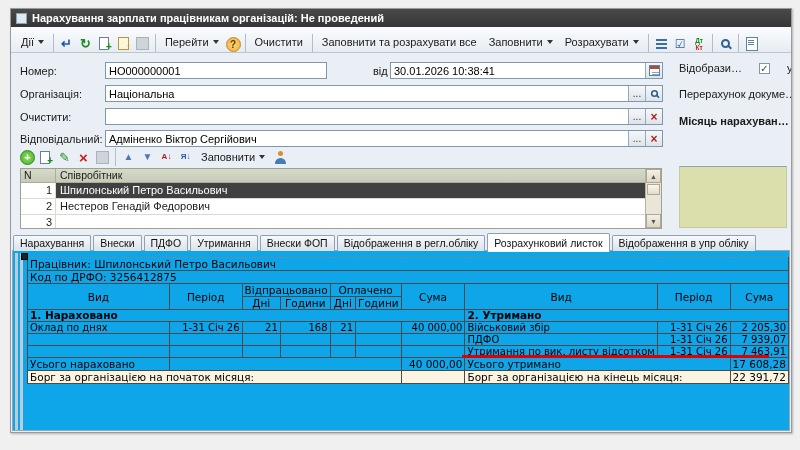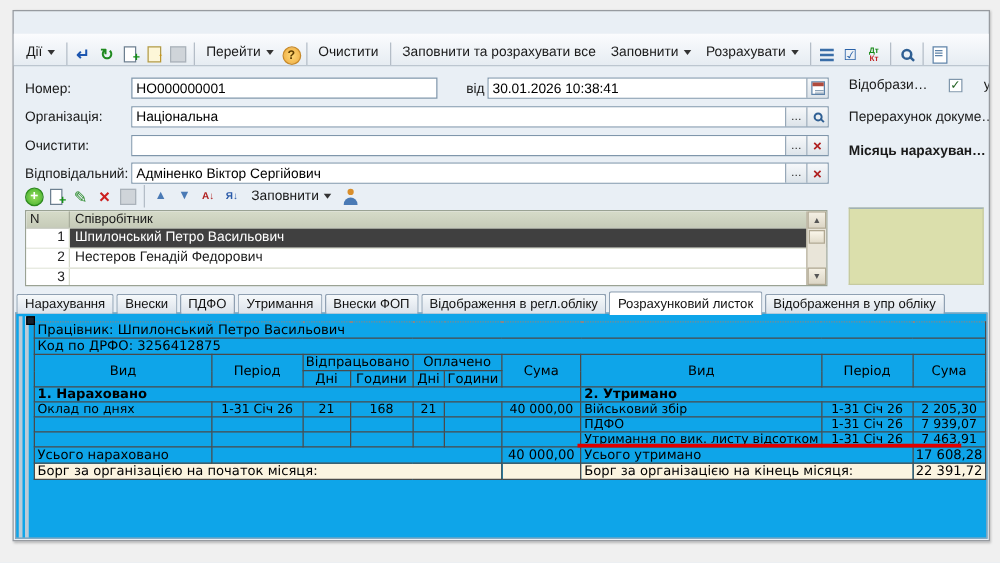--- a/index.html
+++ b/index.html
@@ -108,30 +108,34 @@
   .gmark { position:absolute; left:8px; top:2px; width:7px; height:7px; background:#16222e; border:1px solid #000; z-index:2; }
   table.pay {
     position:absolute; left:14px; top:6px; border-collapse:collapse; table-layout:fixed;
     font-family:"DejaVu Sans", sans-serif; font-size:10px; color:#000;
   }
   table.pay td { border:1px solid #4a4a4a; padding:0 2px; height:11px; line-height:11px; overflow:hidden; white-space:nowrap; }
   tr.pr-emp td, tr.pr-code td { height:12px; line-height:12px; font-size:10.5px; }
   tr.pr-emp td { border-top:1px dotted #888; }
   tr.pr-h1 td, tr.pr-h2 td { text-align:center; font-size:10.5px; height:12px; line-height:12px; }
   tr.sec td { font-weight:bold; font-size:10.5px; }
-  td.r { text-align:center; }
+  td.r { text-align:right; }
   tr.tot td, tr.debt td { font-size:10.5px; height:12px; line-height:12px; }
   tr.debt td { background:#fbf4e0; }
   .redline { position:absolute; left:449px; top:104px; width:307px; height:3px; background:#e00000; z-index:4; }
 </style>
 </head>
 <body>
 
 <div class="window">
 
+  <div class="titlebar">
+    <span class="wicon"></span>
+    <span>Нарахування зарплати працівникам організацій: Не проведений</span>
+  </div>
 
   <div class="toolbar">
     <span class="tb-btn">
       <span>Дії</span>
       <span class="caret"></span>
     </span>
     <span class="tb-sep"></span>
     <span class="icon ic-post"></span>
     <span class="icon ic-repost"></span>
     <span class="icon ic-copydoc"></span>
@@ -172,21 +176,21 @@
       </span>
     <span class="tb-sep"></span>
     <span class="icon">
         <span class="mag"></span>
       </span>
     <span class="tb-sep"></span>
     <span class="icon ic-report"></span>
   </div>
 
   <span class="flabel" style="top:56px;">Номер:</span>
-  <input class="field" style="position: absolute; left: 94px; top: 53px; width: 245px;" value="НО000000001">
+  <input class="field" style="position: absolute; left: 94px; top: 53px; width: 222px;" value="НО000000001">
   <span class="flabel" style="left:362px;top:56px;">від</span>
   <div class="fieldwrap" style="left:379px;top:53px;width:273px;">
     <input value="30.01.2026 10:38:41" style="">
     <span class="inbtn">
         <span class="ic-calendar"></span>
       </span>
   </div>
 
   <span class="flabel" style="top:79px;">Організація:</span>
   <div class="fieldwrap" style="left:94px;top:76px;width:558px;">

